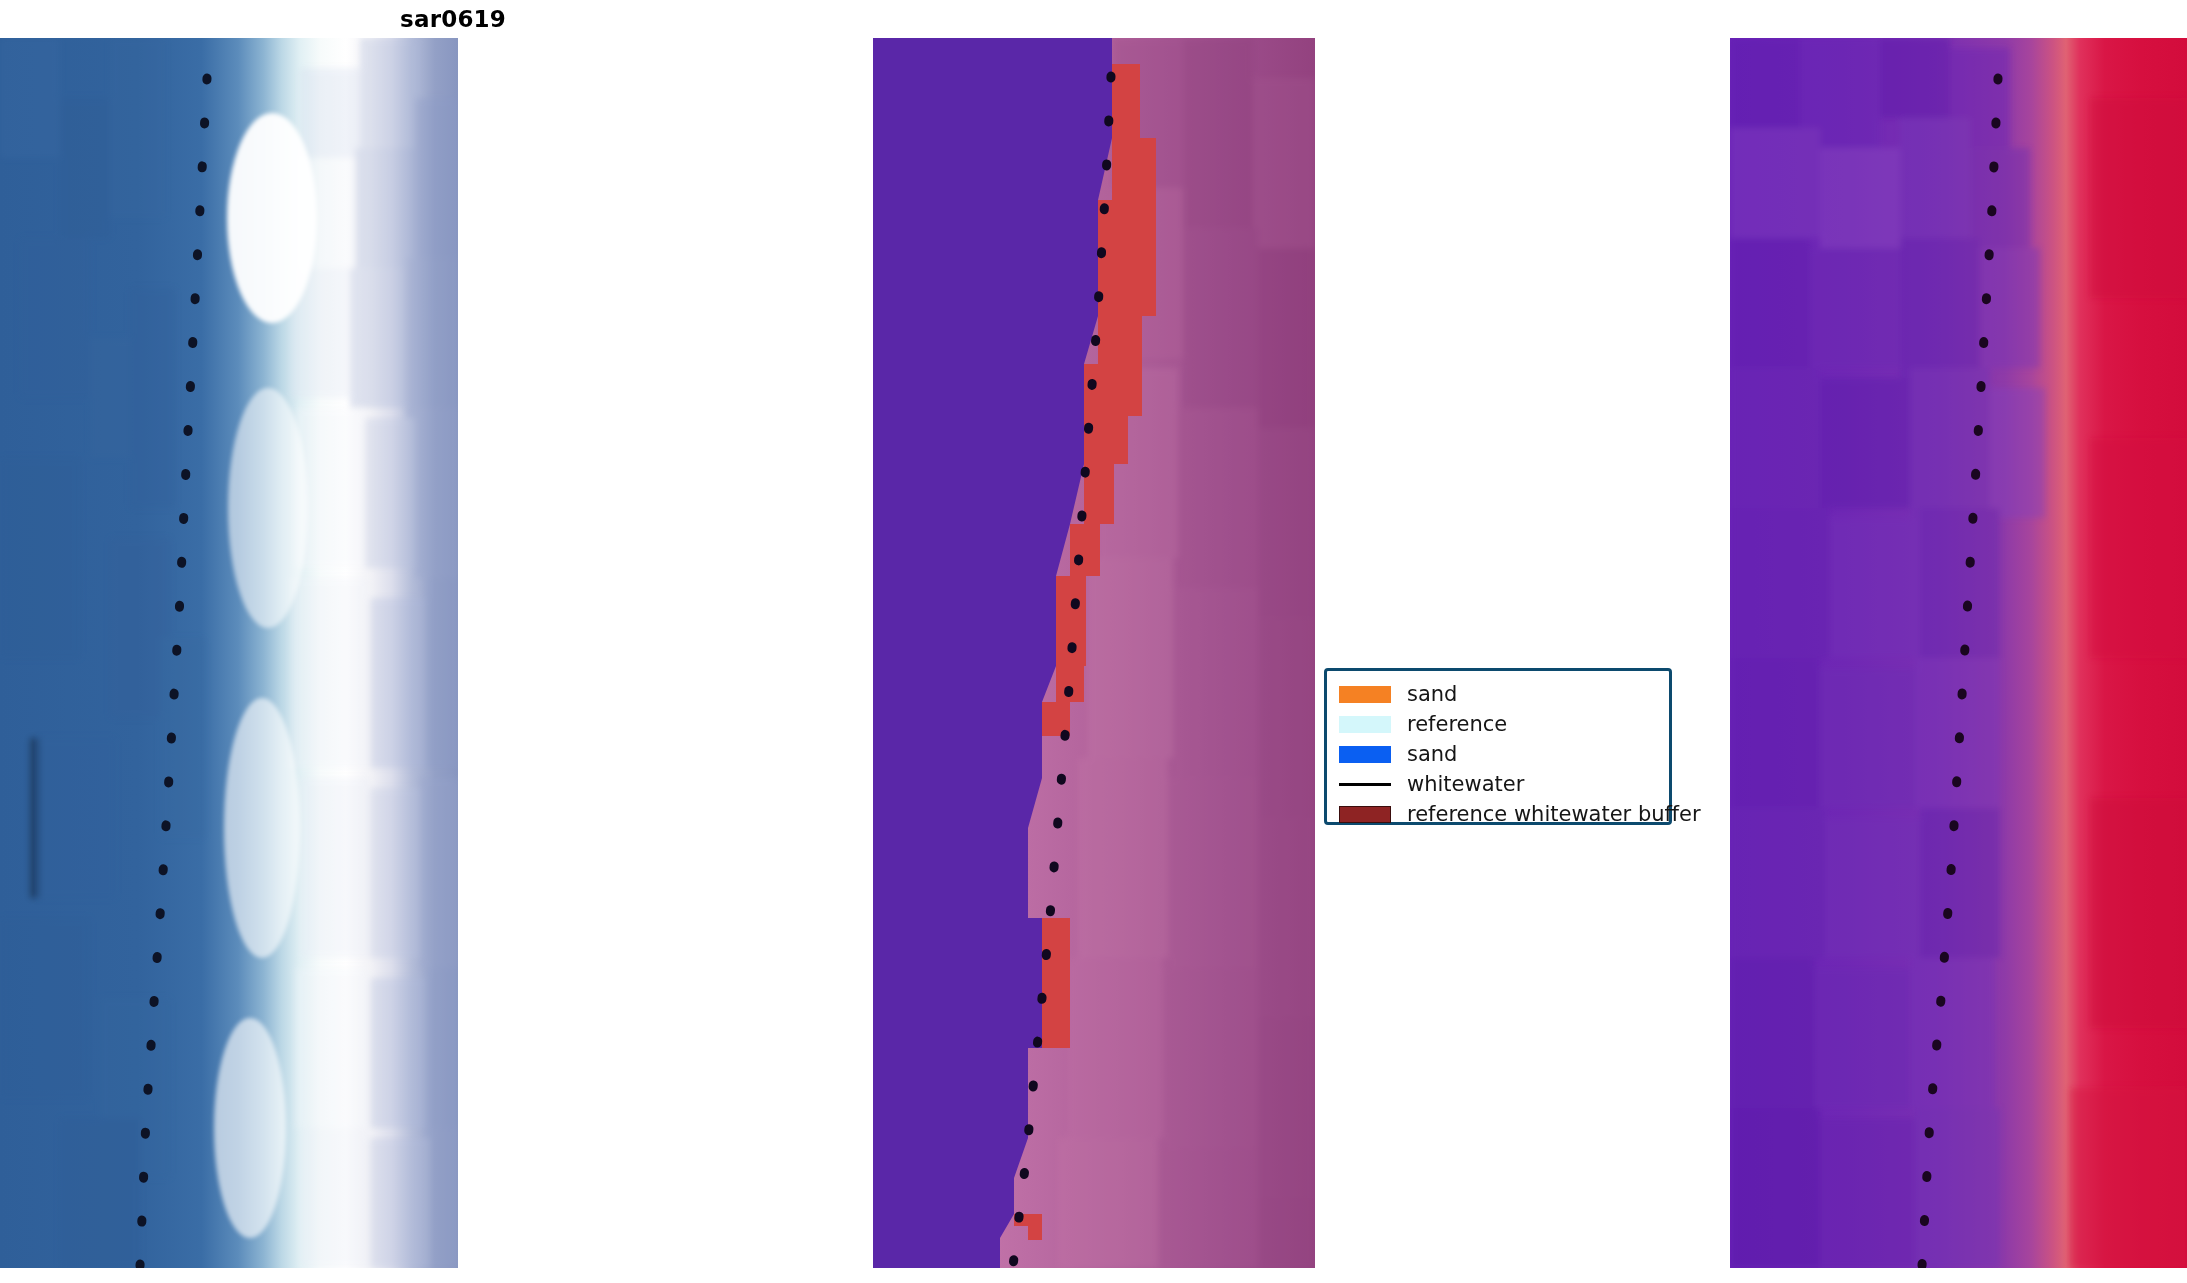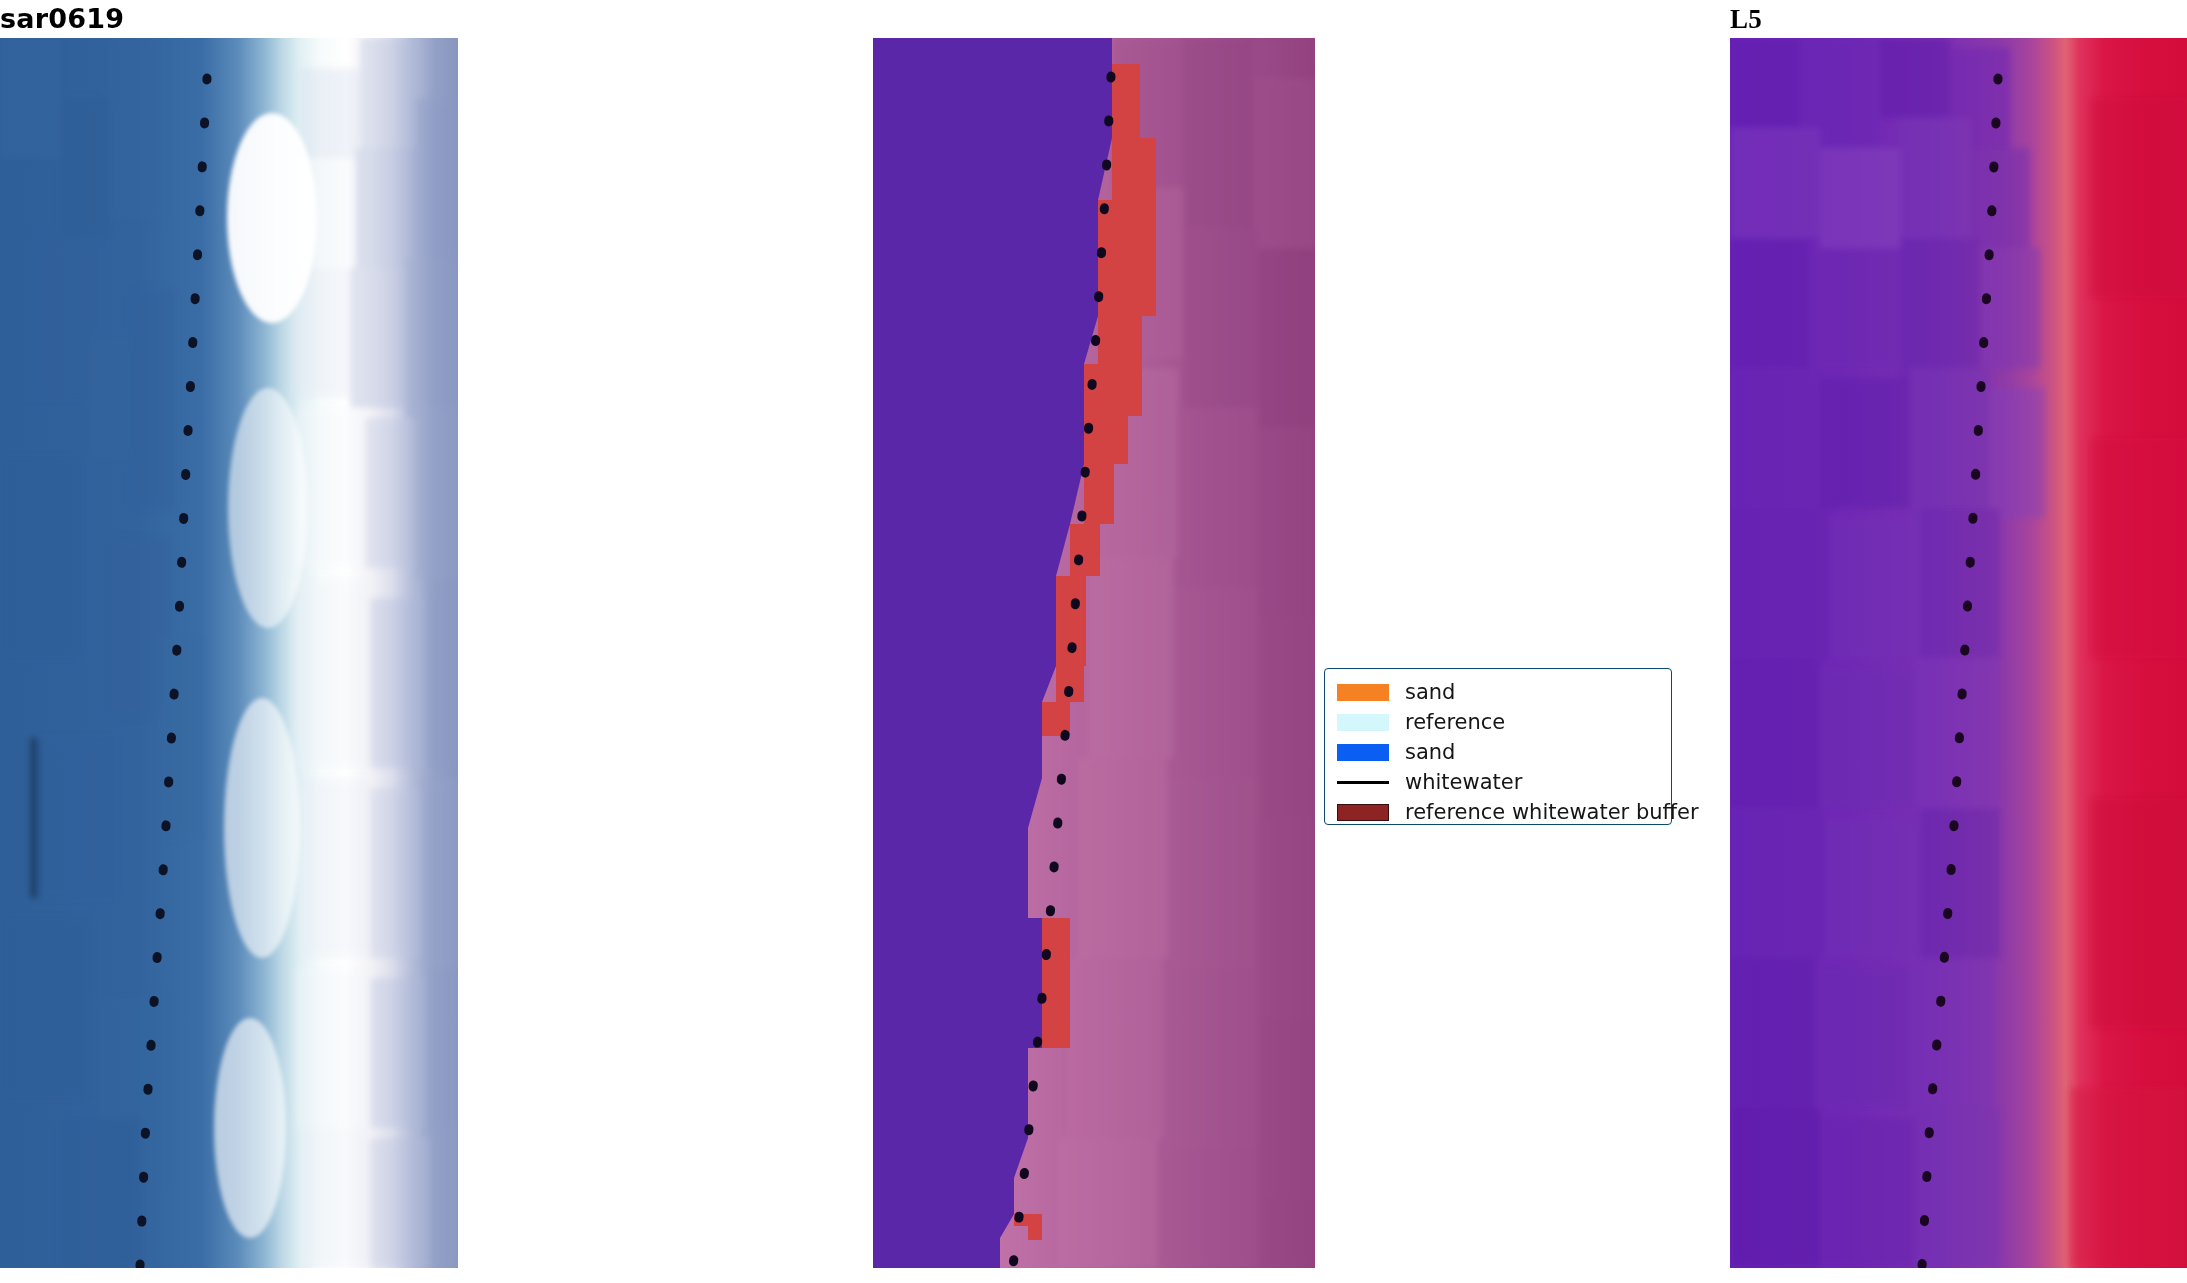--- a/index.html
+++ b/index.html
@@ -23,27 +23,28 @@
     background: #ffffff;
   }
 
   .panel {
     position: absolute;
     overflow: hidden;
   }
 
   .panel-title {
     position: absolute;
-    text-align: left;
+    text-align: right;
     font-weight: bold;
-    font-size: 27px;
+    font-size: 23px;
     color: #000000;
     line-height: 34px;
     letter-spacing: 0.2px;
     white-space: nowrap;
+    padding-left: 48px;
   }
 
   .panel-img {
     position: absolute;
     left: 0; top: 0;
     width: 100%;
     height: 100%;
   }
 
   
@@ -56,21 +57,21 @@
   #title-l5    { left: 1730px; top: 2px; width: 457px; font-family: Liberation Serif, serif; }
 
   
   #legend {
     position: absolute;
     left: 1324px;
     top: 668px;
     width: 348px;
     height: 157px;
     background: #ffffff;
-    border: 1px solid #0c4a6e;
+    border: 3px solid #0c4a6e;
     border-radius: 4px;
     box-sizing: border-box;
     padding: 8px 10px 8px 12px;
   }
   .legend-row {
     display: flex;
     align-items: center;
     height: 30px;
   }
   .legend-swatch {

